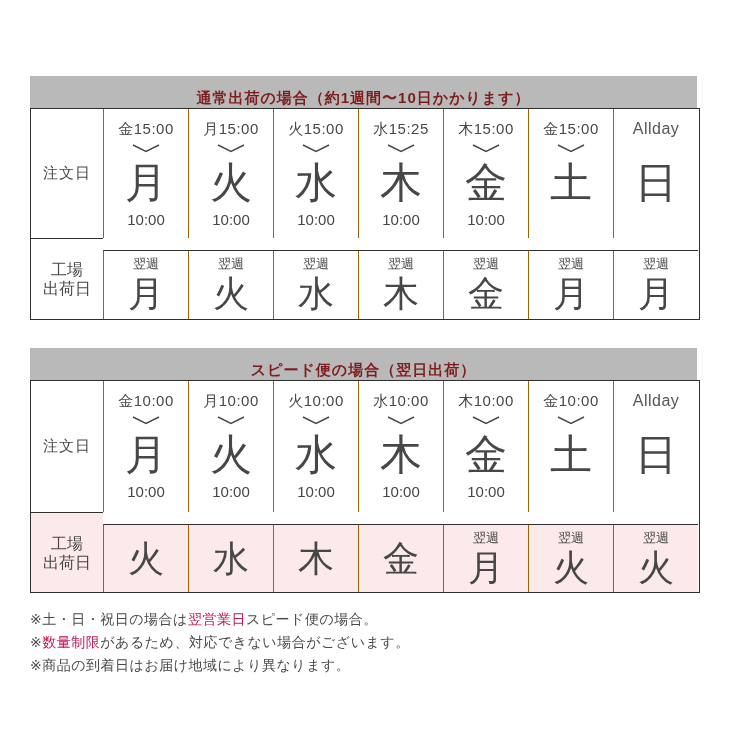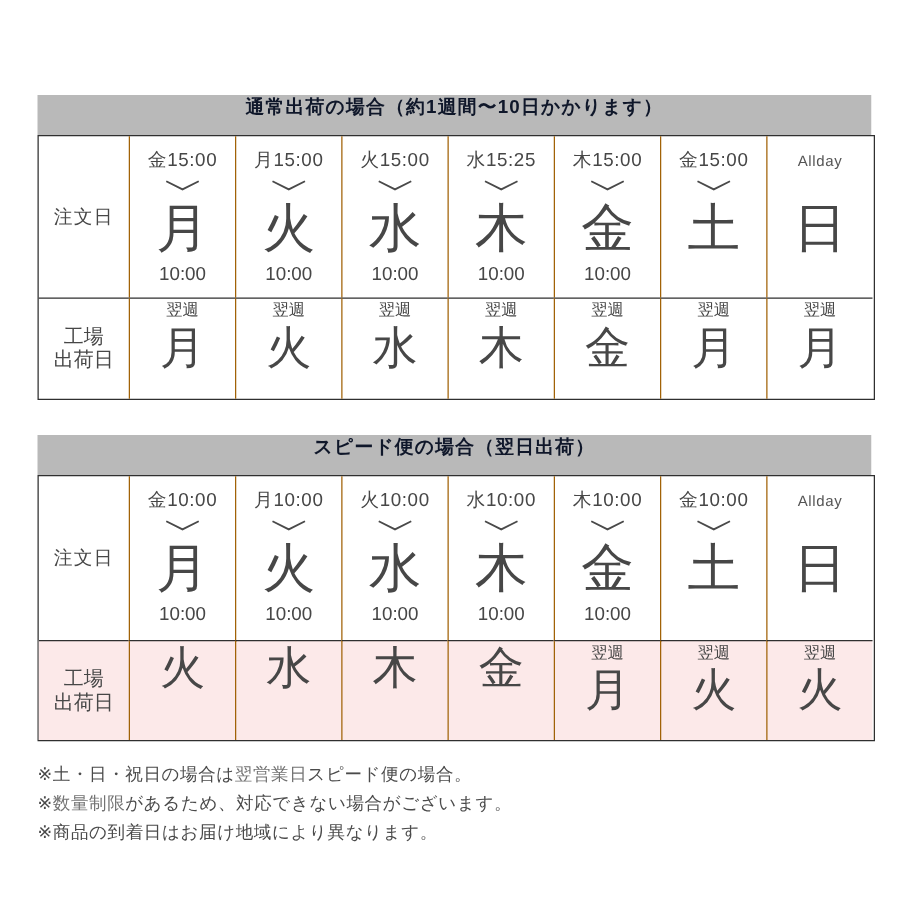--- a/index.html
+++ b/index.html
@@ -4,22 +4,22 @@
 <style>
   html,body{margin:0;padding:0;}
   body{
     width:730px;height:730px;background:#ffffff;overflow:hidden;
     font-family:"Liberation Sans","DejaVu Sans",sans-serif;
     color:#474747;
   }
   .wrap{padding:76px 30px 0 30px;}
 
   .band{
-    width:667px;height:32px;background:#b9b9b9;color:#0f172a;
-    display:flex;align-items:flex-start;justify-content:center;
+    width:667px;height:32px;background:#b9b9b9;color:#7f1d1d;
+    display:flex;align-items:flex-end;justify-content:center;
     font-size:15px;font-weight:bold;letter-spacing:1px;
   }
   .tbl{
     display:grid;
     grid-template-columns:72px repeat(7,85px);
     border:1px solid #2f2f2f;
     background:#ffffff;
   }
   .tbl.normal{grid-template-rows:129px 81px;}
   .tbl.speed{grid-template-rows:131px 80px;}
@@ -29,37 +29,37 @@
     box-sizing:border-box;
   }
   .cell.c-first{border-left:none;}
   .cell.r2{border-top:1px solid #2f2f2f;}
 
   .label-cell{justify-content:center;font-size:15px;letter-spacing:1px;}
   .label-cell .lbl2{font-size:16px;line-height:19px;letter-spacing:0;}
 
   .order-cell{padding-top:9px;}
   .slot-top{height:22px;font-size:15px;line-height:22px;letter-spacing:0.5px;}
-  .slot-top.allday{font-size:12px;color:#555555;letter-spacing:0.5px;}
+  .slot-top.allday{font-size:16px;color:#555555;letter-spacing:0.5px;}
   .chev{height:16px;display:flex;align-items:center;justify-content:center;}
   .slot-day{height:54px;font-size:42px;line-height:54px;font-weight:400;}
   .slot-bottom{height:20px;font-size:15px;line-height:20px;}
 
-  .ship-cell{}
+  .ship-cell{justify-content:center;margin-top:12px;}
   .ship-prefix{font-size:13px;line-height:18px;}
   .ship-day{font-size:36px;line-height:42px;}
 
   .speed .r2{background:#fce9e9;}
 
   .gap1{height:28px;}
   .gap2{height:15px;}
 
   .notes{padding-left:0;}
   .note{margin:0;font-size:14px;line-height:23px;color:#4a4a4a;letter-spacing:0.5px;}
-  .blue{color:#737373;}
+  .blue{color:#be185d;}
 </style>
 </head>
 <body>
 
 <div class="wrap">
 
   <div class="band">
     <span>通常出荷の場合（約1週間〜10日かかります）</span>
   </div>
 

